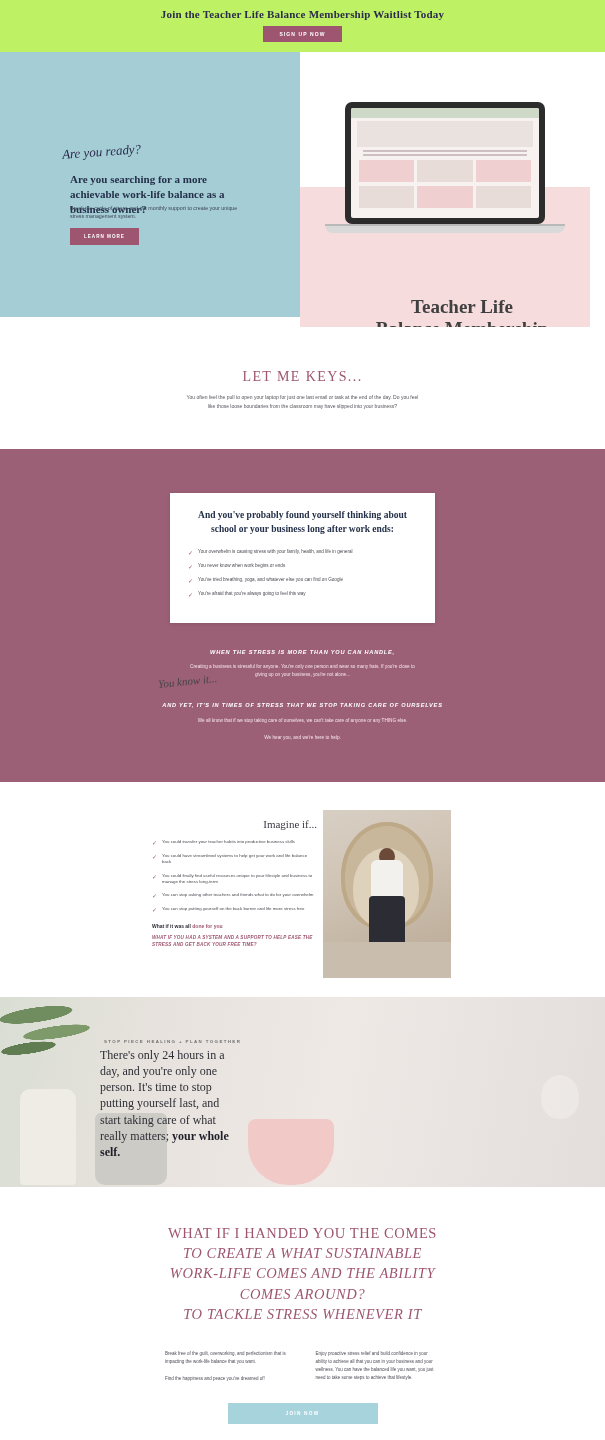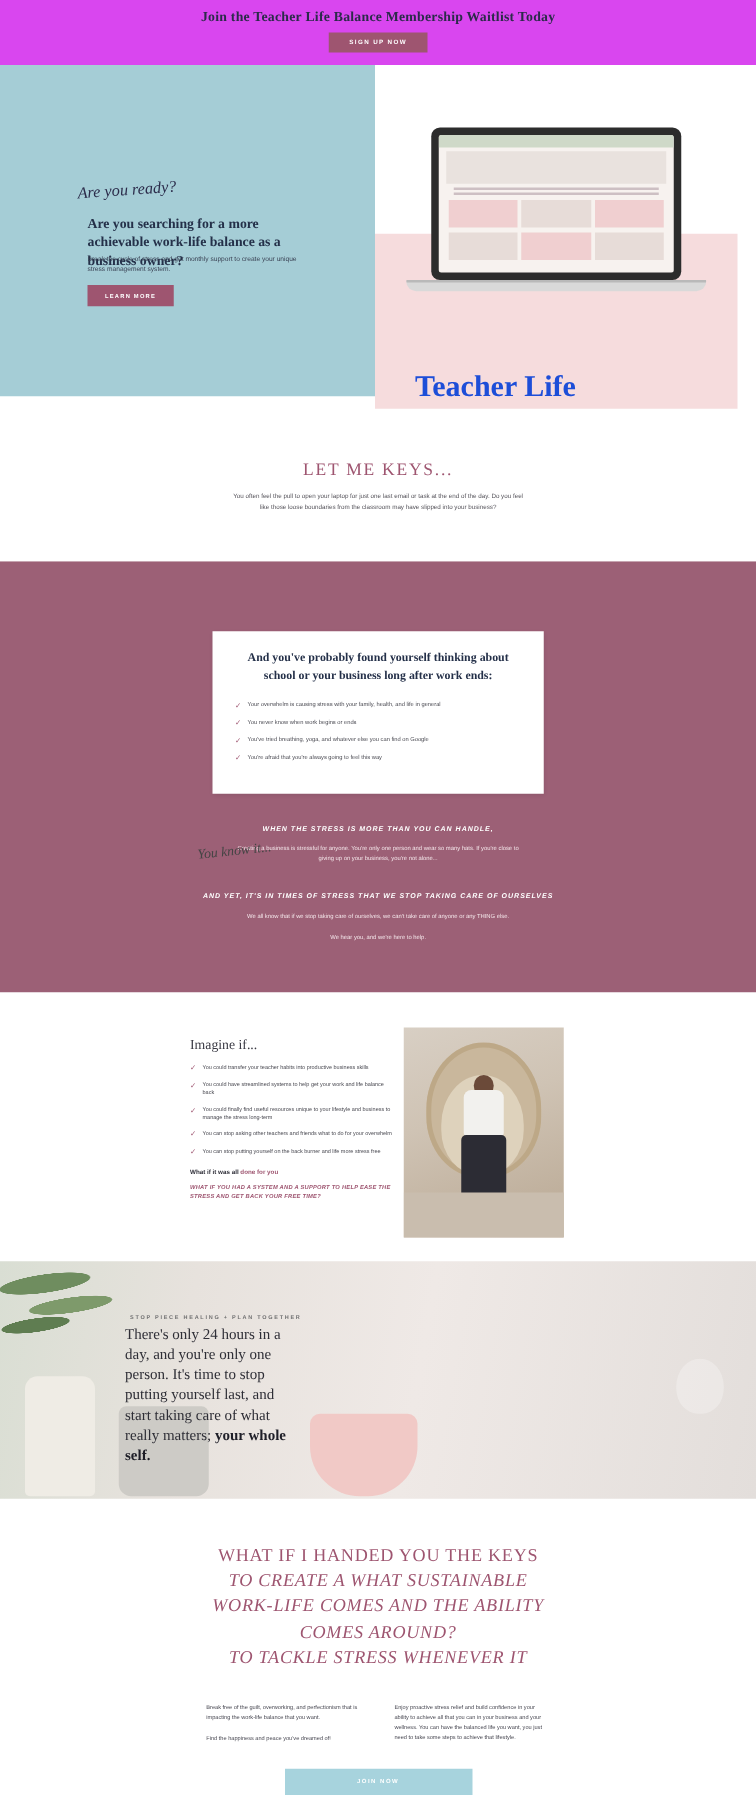--- a/index.html
+++ b/index.html
@@ -7,21 +7,21 @@
     width: 605px;
     font-family: "Liberation Sans", sans-serif;
     background: #ffffff;
     color: #333;
     overflow-x: hidden;
   }
   .page { width: 605px; position: relative; }
 
   
   .topbar {
-    background: #d946ef;
+    background: #bef264;
     text-align: center;
     padding: 8px 0 10px 0;
   }
   .topbar-title {
     font-family: "Liberation Serif", serif;
     font-size: 11px;
     font-weight: bold;
     color: #2b2b4a;
     letter-spacing: .2px;
   }
@@ -129,26 +129,26 @@
     width: 240px; height: 9px;
     background: #d9d9d9;
     border-radius: 0 0 8px 8px;
     margin-left: -20px;
     border-top: 2px solid #b9b9b9;
   }
   .hero-title {
     position: absolute;
     left: 332px; top: 244px;
     width: 260px;
-    text-align: left;
-    font-family: "Liberation Serif", serif;
-    font-weight: bold;
-    font-size: 24px;
+    text-align: center;
+    font-family: "Liberation Serif", serif;
+    font-weight: bold;
+    font-size: 19px;
     line-height: 1.18;
-    color: #1d4ed8;
+    color: #404040;
   }
   .hero-title .l2 { display: block; }
   .hero-cursive {
     position: absolute;
     left: 332px; top: 293px;
     width: 260px;
     text-align: center;
     font-family: "Liberation Serif", serif;
     font-style: italic;
     font-size: 13px;
@@ -188,21 +188,21 @@
     color: #55535a;
   }
 
   
   .mauve {
     background: #9c6076;
     padding: 44px 0 40px 0;
   }
   .card {
     width: 265px;
-    margin: 12px auto;
+    margin: 0 auto;
     background: #fff;
     padding: 16px 18px 18px 18px;
     box-shadow: 0 1px 4px rgba(0,0,0,.12);
   }
   .card-title {
     font-family: "Liberation Serif", serif;
     font-size: 9.5px;
     font-weight: bold;
     text-align: center;
     line-height: 1.45;
@@ -256,20 +256,21 @@
     position: relative;
     padding: 36px 0 34px 0;
     min-height: 215px;
   }
   .imagine-left { position: absolute; left: 152px; top: 36px; width: 165px; }
   .imagine-title {
     font-family: "Liberation Serif", serif;
     font-size: 11px;
     color: #3a3a44;
     margin-bottom: 9px;
+    text-align: right;
   }
   .imagine-row { display: flex; gap: 5px; margin-bottom: 7px; }
   .imagine-txt { font-size: 4.4px; line-height: 1.45; color: #4a4a52; }
   .imagine-bold {
     font-size: 5px;
     font-weight: bold;
     color: #2e2e38;
     margin-top: 10px;
   }
   .imagine-bold .pink { color: #9e5570; }
@@ -569,21 +570,21 @@
     <div class="mug-pink"></div>
     <div class="apple-logo"></div>
     <div class="banner-eyebrow">STOP PIECE HEALING + PLAN TOGETHER</div>
     <div class="banner-head">
       <span>There's only 24 hours in a day, and you're only one person. It's time to stop putting yourself last, and start taking care of what really matters; </span><b>your whole self.</b>
     </div>
   </div>
 
   <div class="keys">
     <div class="keys-head">
-      <div>WHAT IF I HANDED YOU THE KEYS</div>
+      <div>WHAT IF I HANDED YOU THE COMES</div>
       <div class="it">TO CREATE A WHAT SUSTAINABLE</div>
       <div class="it">WORK-LIFE COMES AND THE ABILITY</div>
       <div class="it">COMES AROUND?</div>
       <div class="it">TO TACKLE STRESS WHENEVER IT</div>
     </div>
 
     <div class="keys-cols">
       <div class="keys-col">
         <p>Break free of the guilt, overworking, and perfectionism that is impacting the work-life balance that you want.</p>
         <p>Find the happiness and peace you've dreamed of!</p>

